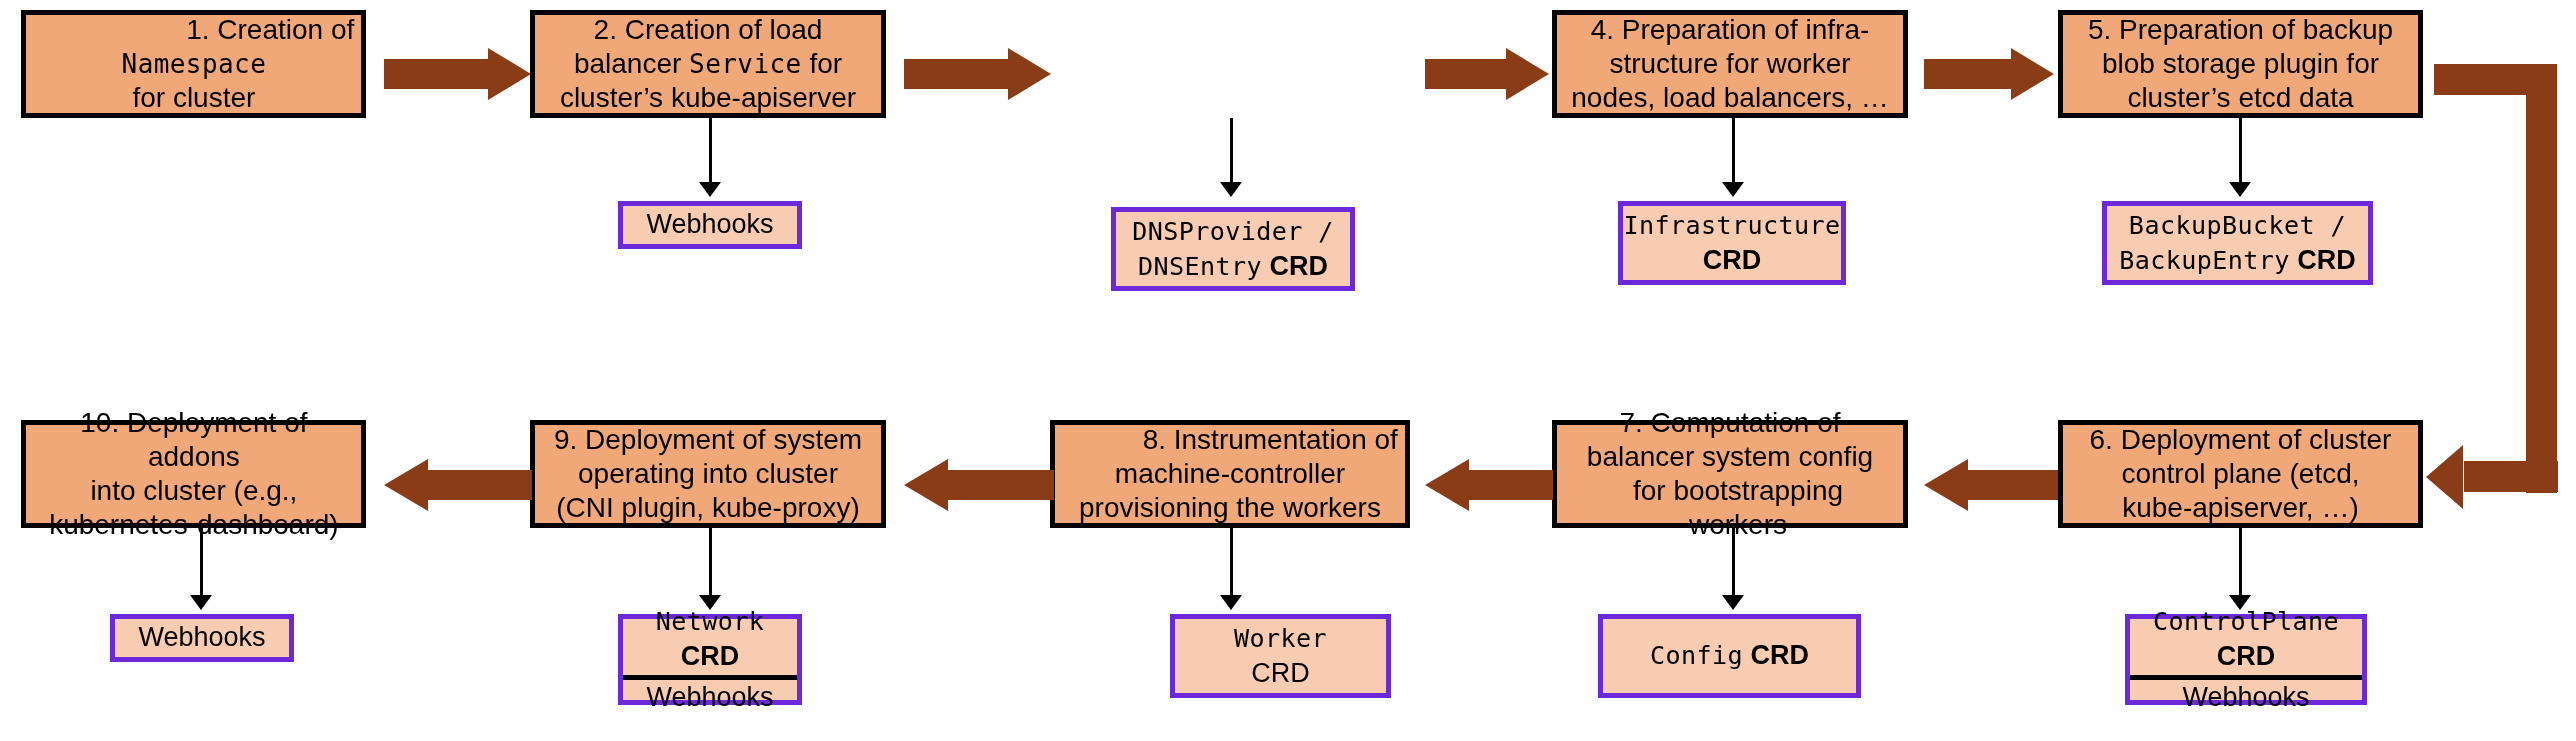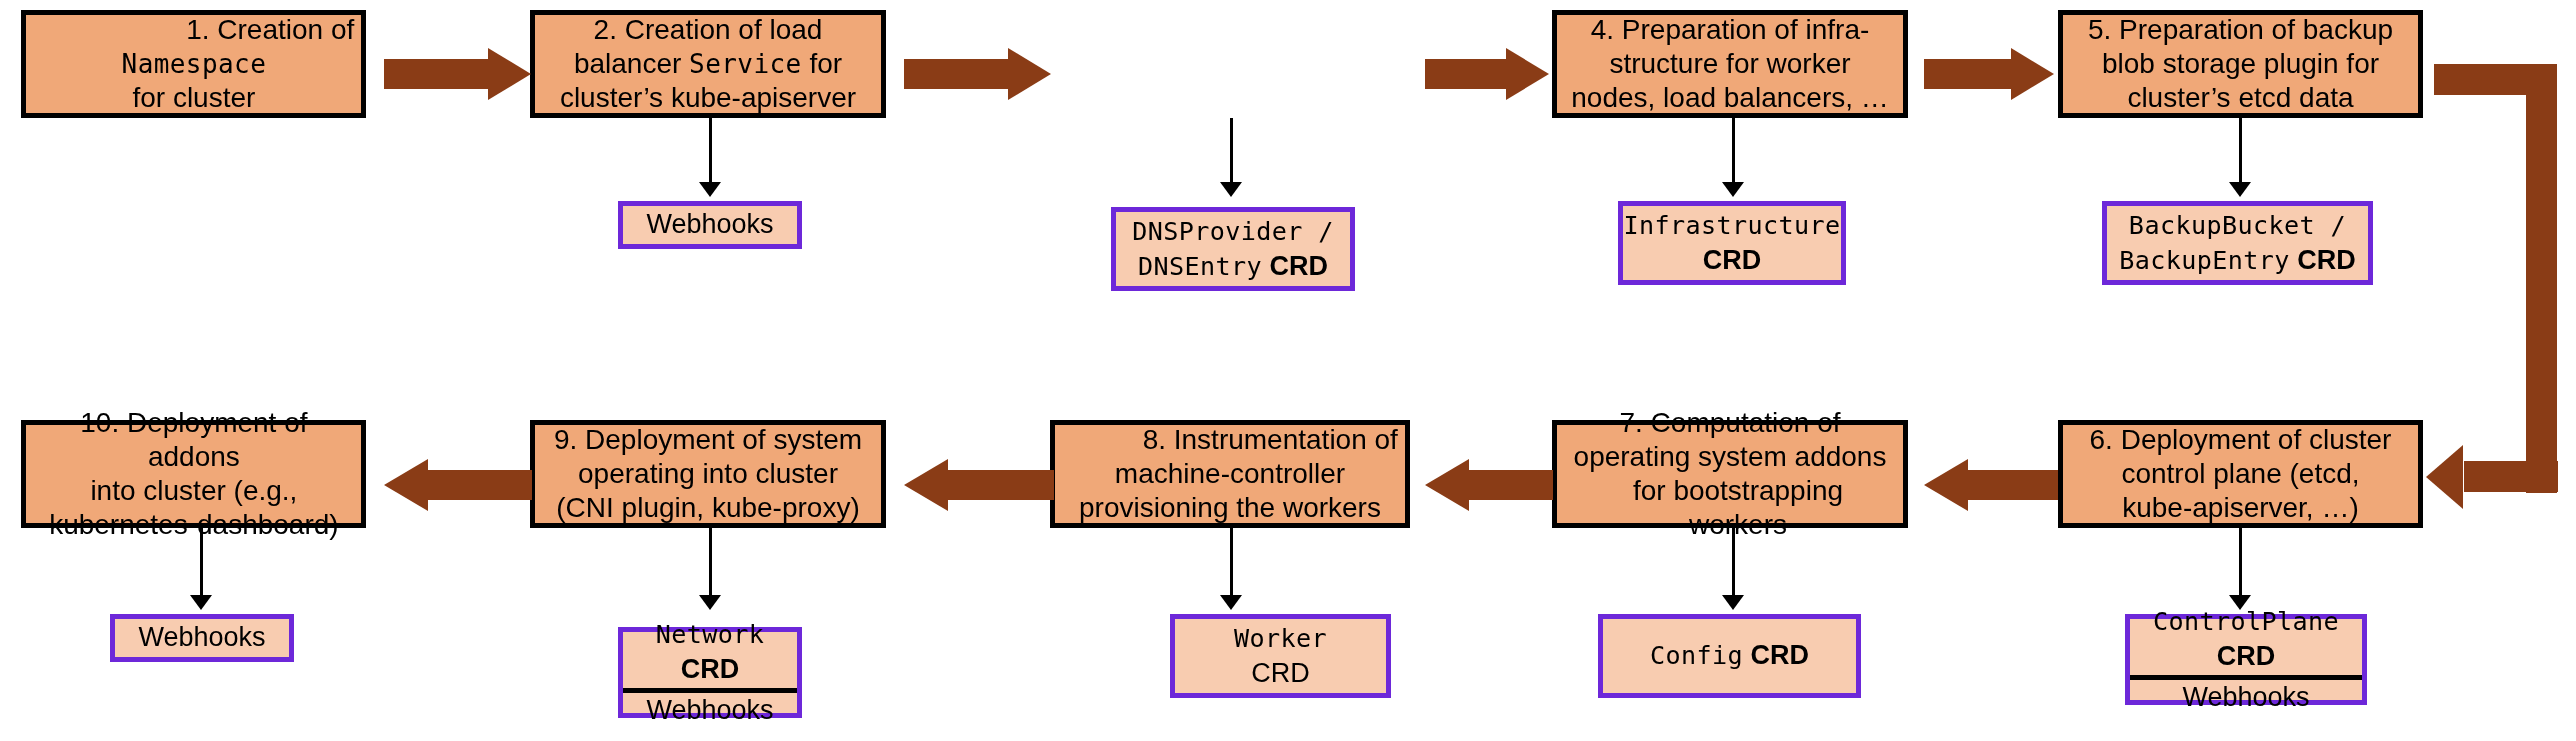--- a/index.html
+++ b/index.html
@@ -232,21 +232,21 @@
     <span class="txt">
         <span style="display: block;"><span>6. Deployment of cluster</span></span>
         <span style="display: block;"><span>control plane (etcd,</span></span>
         <span style="display: block;"><span>kube-apiserver, …)</span></span>
       </span>
   </div>
 
   <div class="step-box" style="left:1552px; top:420px; width:356px; height:108px;">
     <span class="txt">
         <span style="display: block;"><span>7. Computation of</span></span>
-        <span style="display: block;"><span>operating system addons</span></span>
+        <span style="display: block;"><span>balancer system config</span></span>
         <span style="display: block; margin-left: 16px;"><span>for bootstrapping workers</span></span>
       </span>
   </div>
 
   <div class="step-box" style="left:1050px; top:420px; width:360px; height:108px;">
     <span class="txt">
         <span style="display: block; text-align: right;"><span>8. Instrumentation of</span></span>
         <span style="display: block;"><span>machine-controller</span></span>
         <span style="display: block;"><span>provisioning the workers</span></span>
       </span>
@@ -330,21 +330,21 @@
       </span>
   </div>
 
   <div class="sub-box" style="left:1170px; top:614px; width:221px; height:84px;">
     <span class="txt">
         <span style="display: block;"><span class="mono">Worker</span></span>
         <span style="display: block;"><span>CRD</span></span>
       </span>
   </div>
 
-  <div class="sub-box stack" style="left:618px; top:627px; width:184px; height:91px;">
+  <div class="sub-box stack" style="left:618px; top:614px; width:184px; height:91px;">
     <div class="sub-row">
       <span class="txt">
           <span style="display: block;"><span class="mono">Network</span><span class="bold"> CRD</span></span>
         </span>
     </div>
     <div class="sub-row divider-top">
       <span class="txt">
           <span style="display: block;"><span>Webhooks</span></span>
         </span>
     </div>

